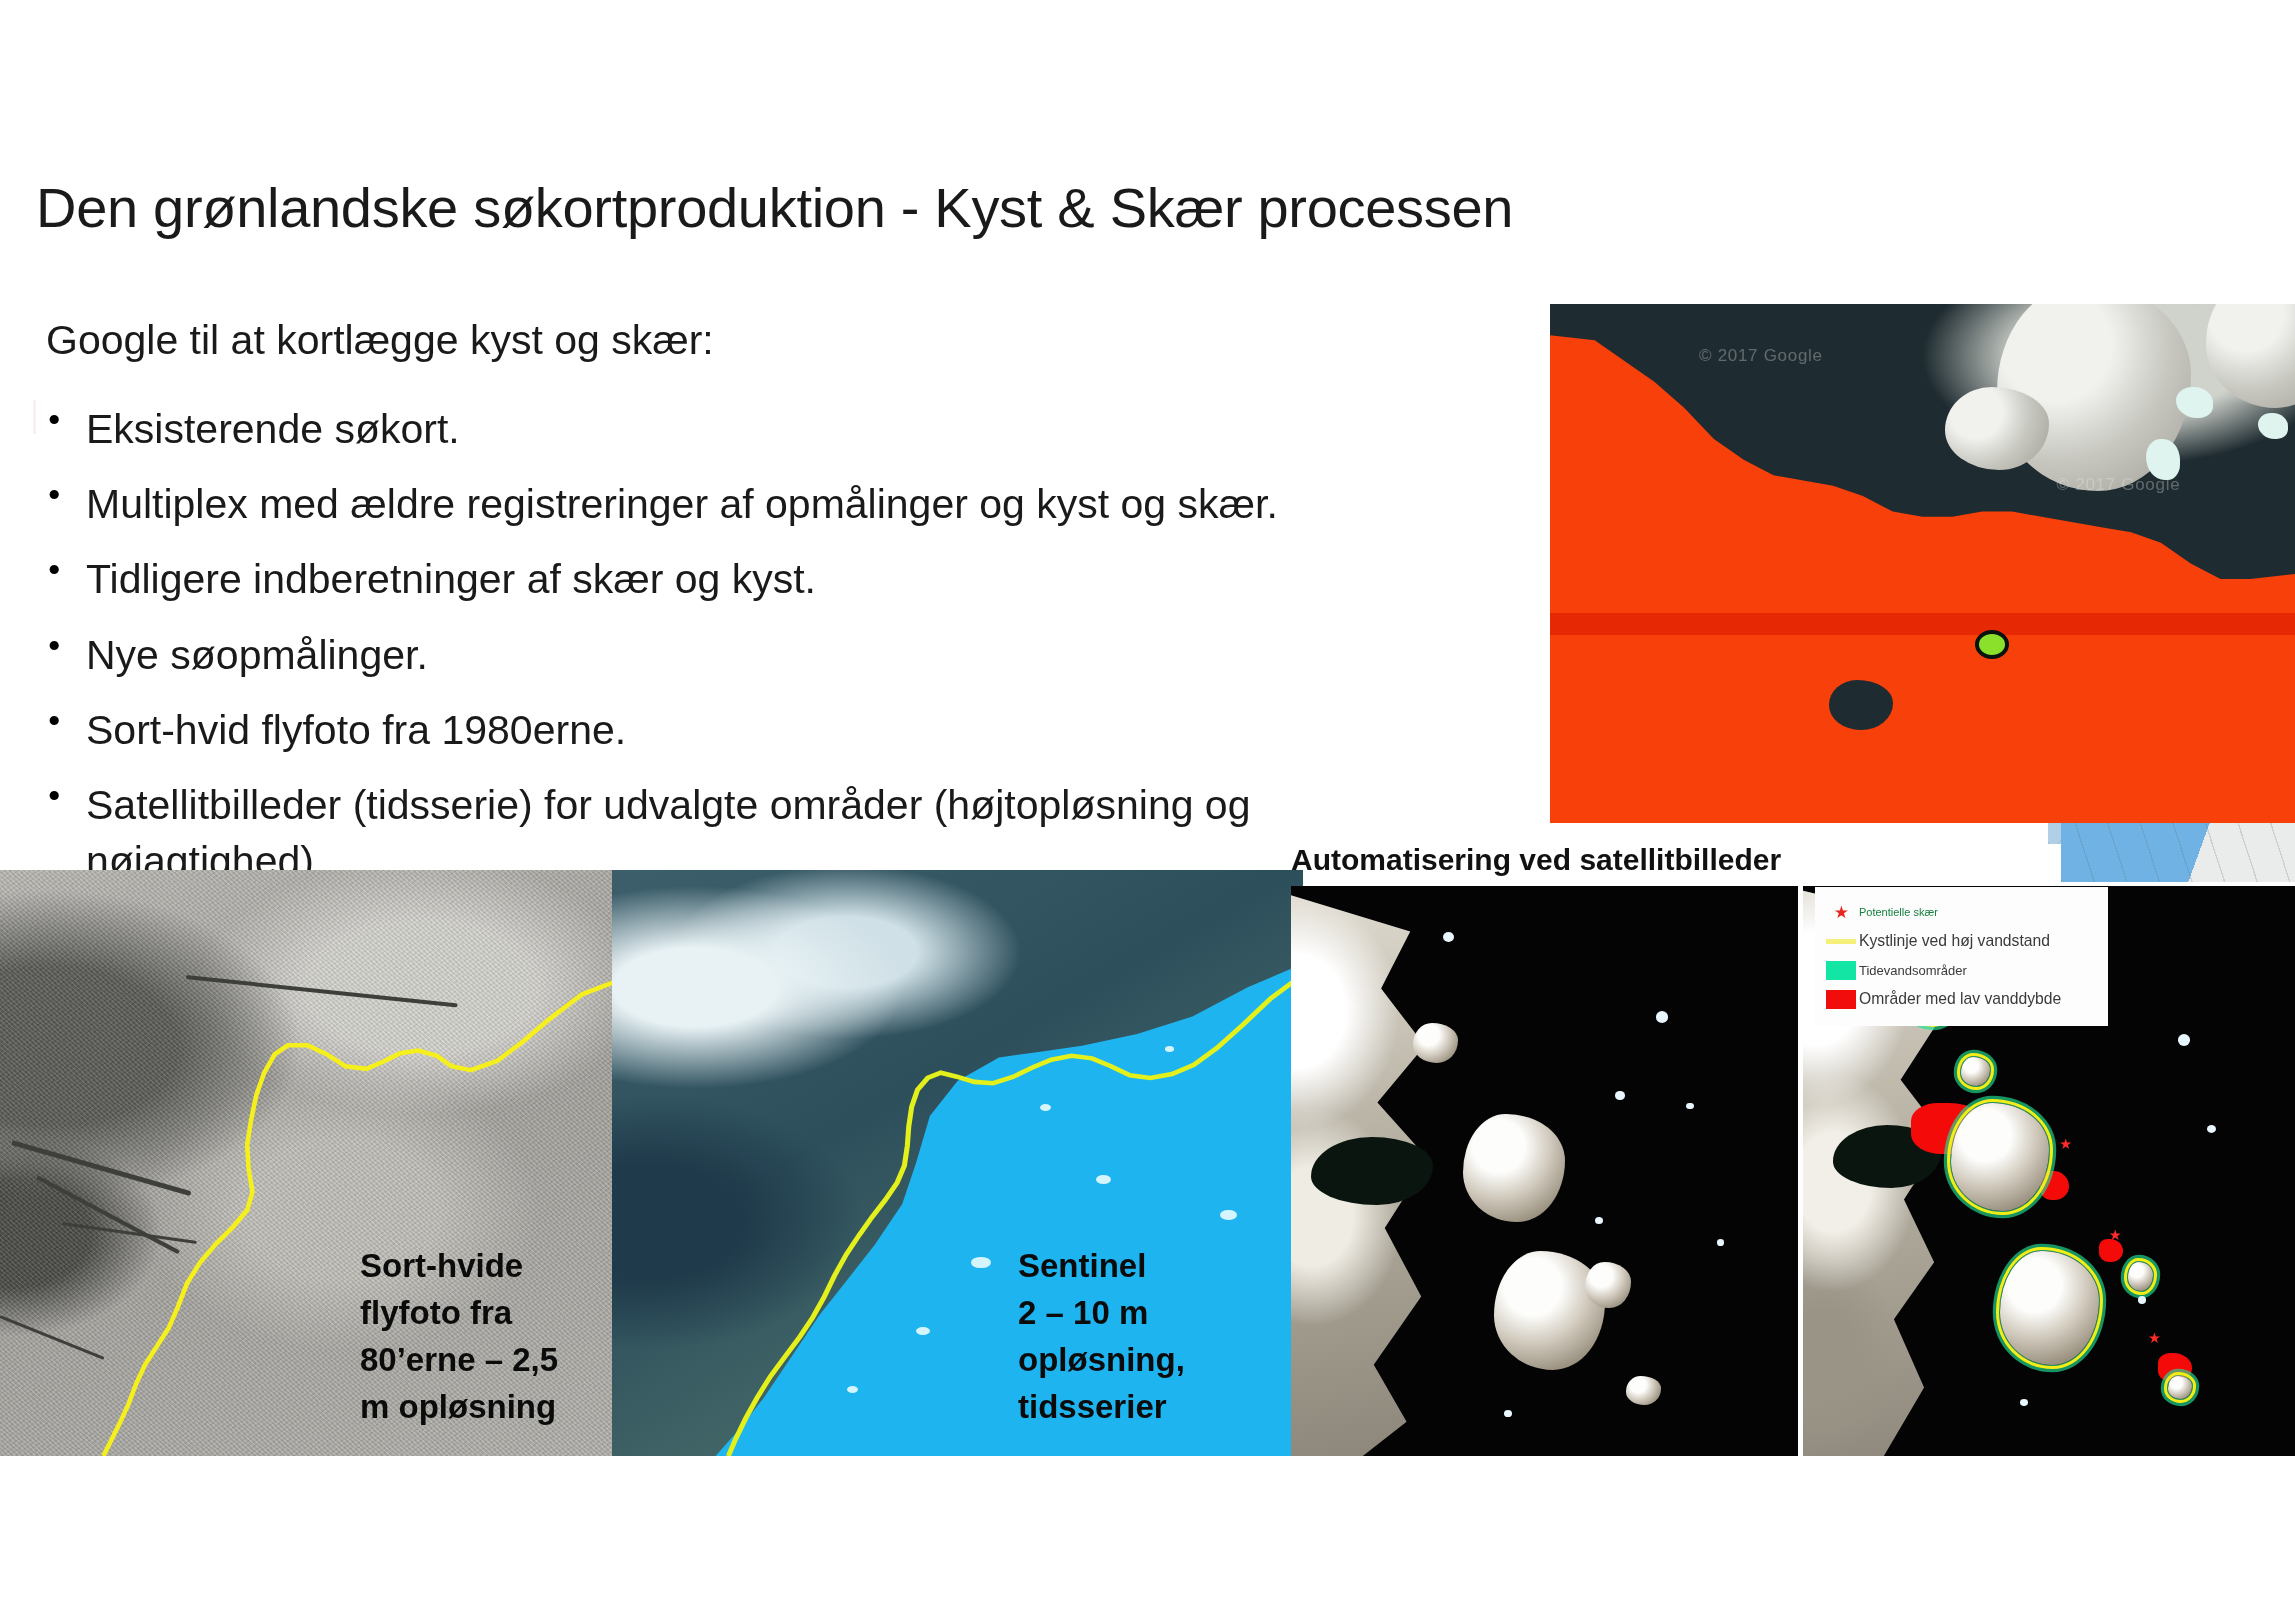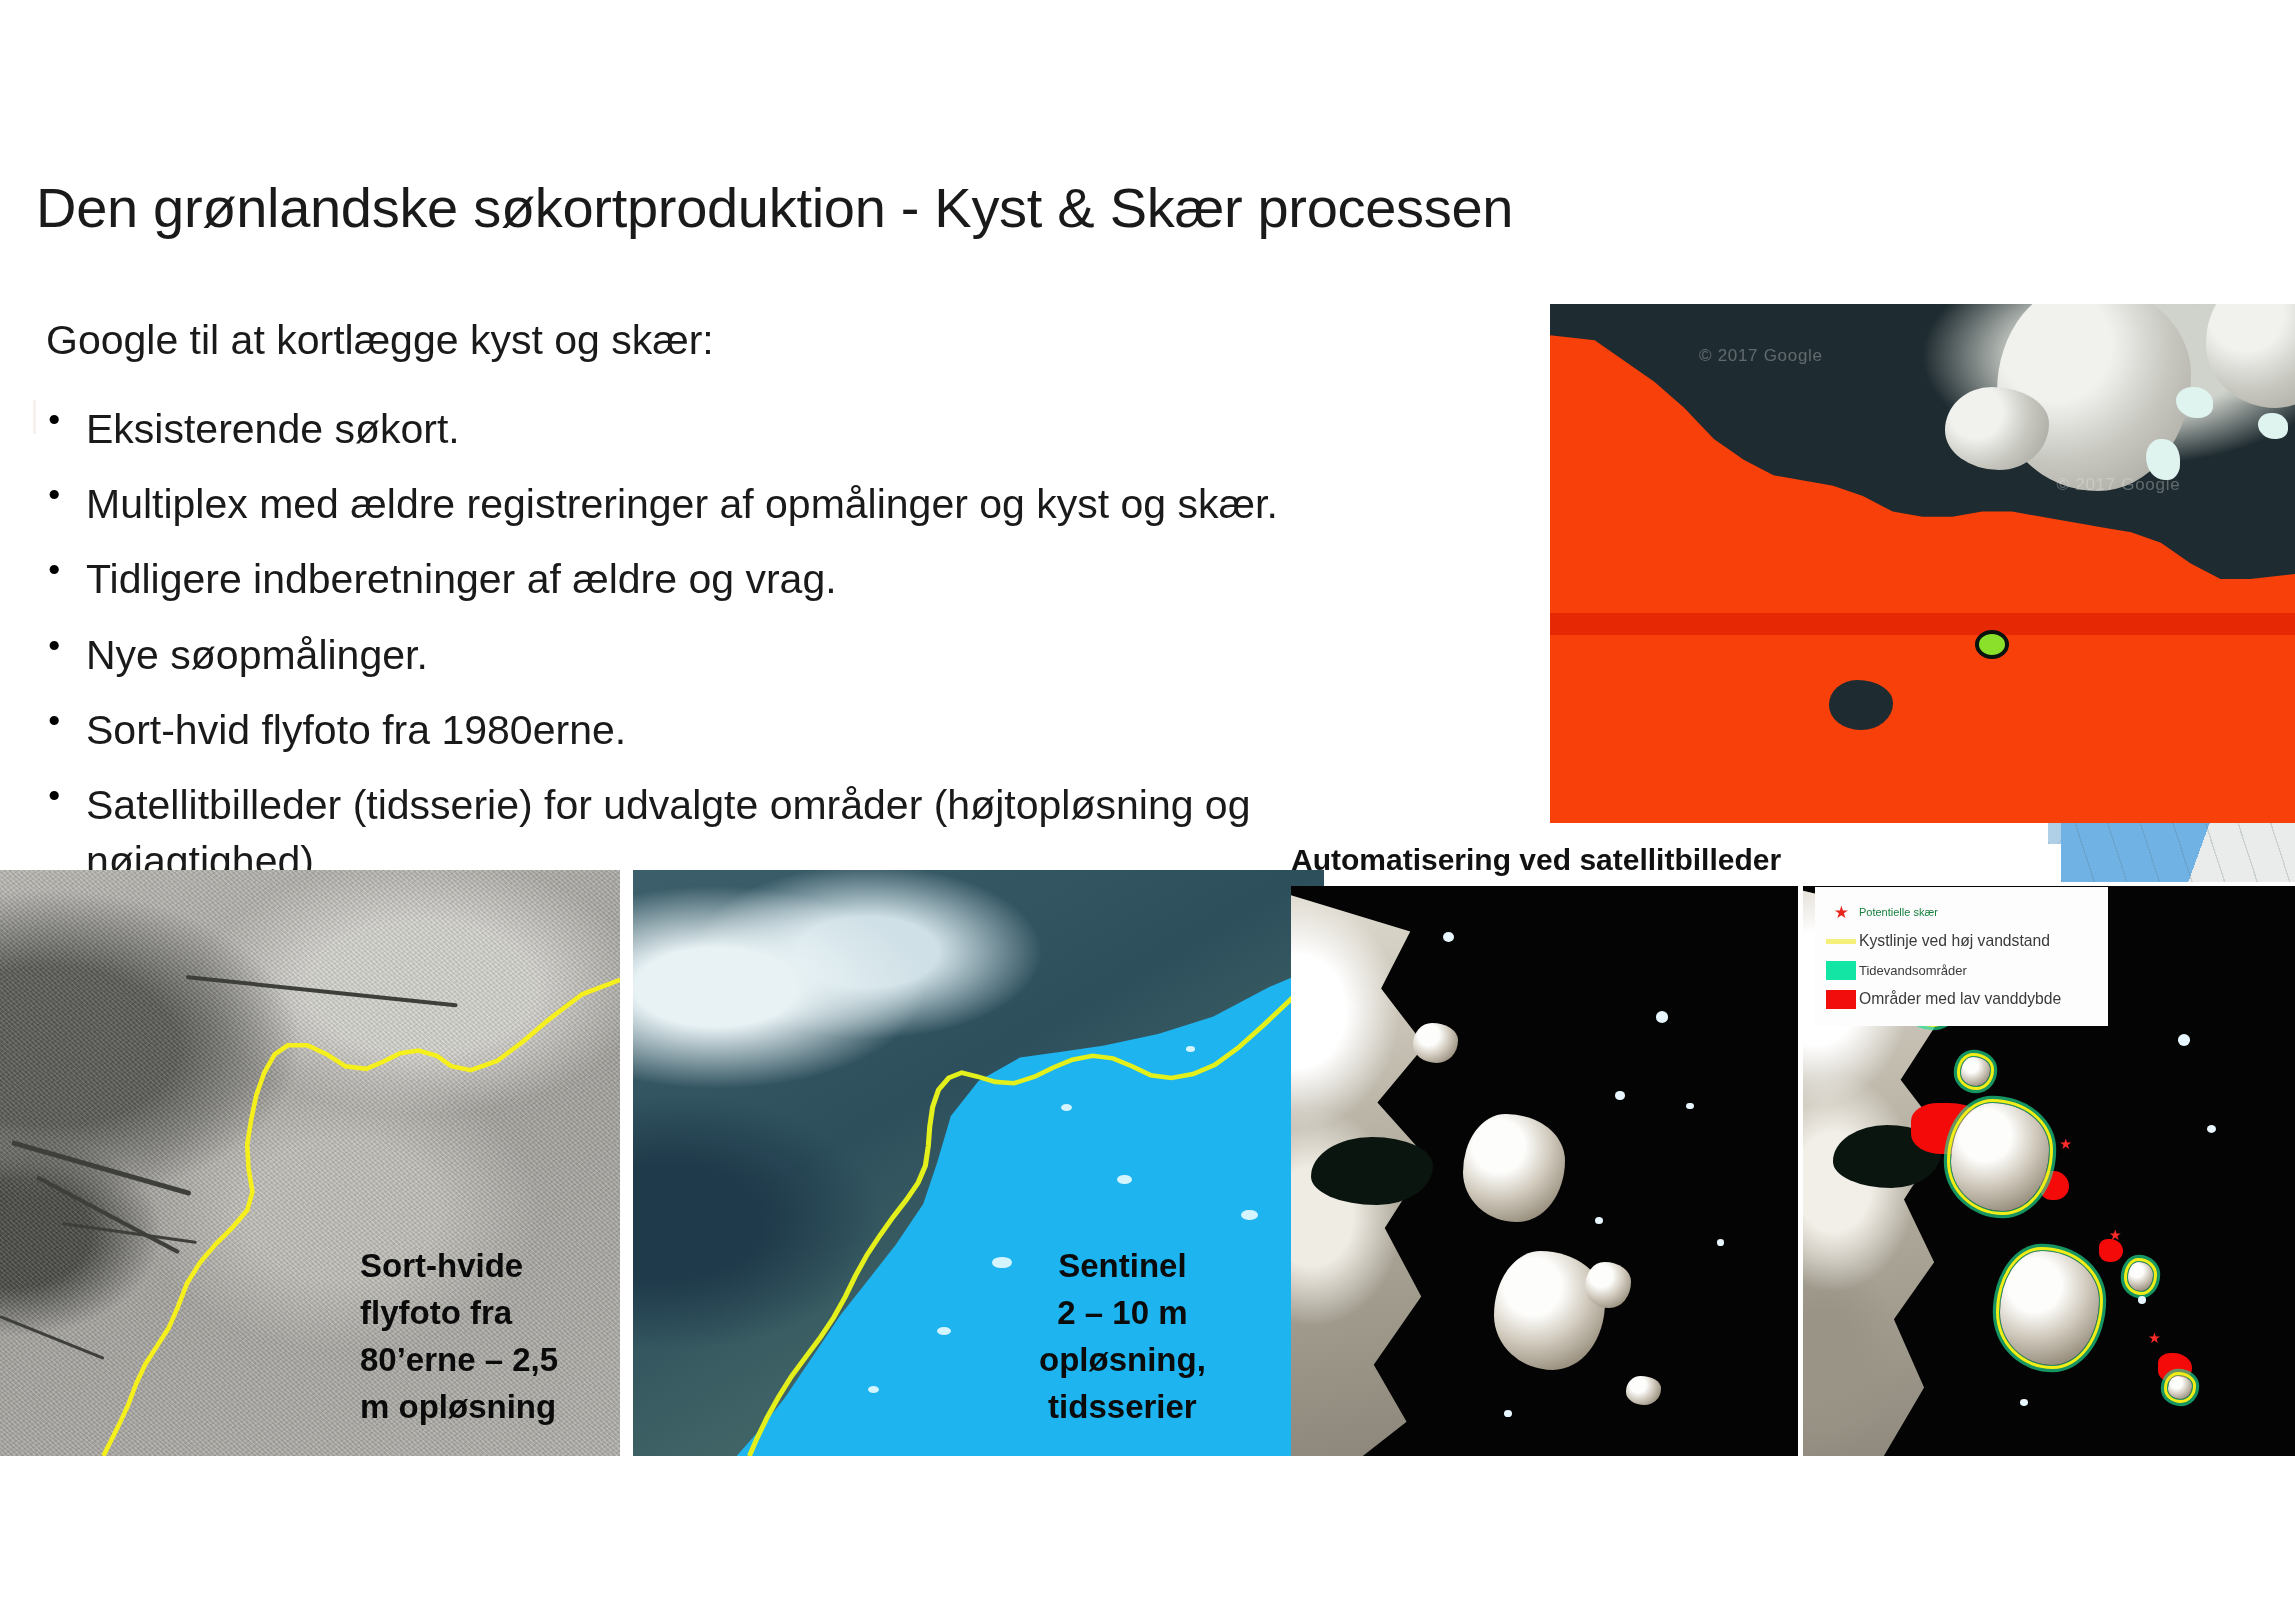--- a/index.html
+++ b/index.html
@@ -242,26 +242,25 @@
   }
   .coastline {
     position: absolute;
     left: 0; top: 0;
     width: 100%; height: 100%;
     pointer-events: none;
   }
 
   
   #photo-sentinel {
-    left: 633px;
+    left: 612px;
     top: 870px;
     width: 691px;
     height: 586px;
     background: #1db4ef;
-    text-align: center;
   }
   #photo-sentinel .land {
     position: absolute;
     left: 0; top: 0; width: 100%; height: 100%;
     background:
       radial-gradient(ellipse 42% 24% at 12% 20%, #e8f2f5 0 28%, rgba(232,242,245,0) 72%),
       radial-gradient(ellipse 34% 20% at 34% 14%, #cfe0e6 0 30%, rgba(207,224,230,0) 74%),
       radial-gradient(ellipse 40% 28% at 5% 60%, #1f3a4a 0 34%, rgba(31,58,74,0) 78%),
       linear-gradient(150deg, #3c5f6b 0%, #2d4f5c 40%, #486d6a 75%, #3a5a5e 100%);
     clip-path: polygon(
@@ -383,21 +382,21 @@
     <div class="bullet-row">
       <div class="bullet-dot">•</div>
       <div class="bullet-text">Eksisterende søkort.</div>
     </div>
     <div class="bullet-row">
       <div class="bullet-dot">•</div>
       <div class="bullet-text">Multiplex med ældre registreringer af opmålinger og kyst og skær.</div>
     </div>
     <div class="bullet-row">
       <div class="bullet-dot">•</div>
-      <div class="bullet-text">Tidligere indberetninger af ældre og vrag.</div>
+      <div class="bullet-text">Tidligere indberetninger af skær og kyst.</div>
     </div>
     <div class="bullet-row">
       <div class="bullet-dot">•</div>
       <div class="bullet-text">Nye søopmålinger.</div>
     </div>
     <div class="bullet-row">
       <div class="bullet-dot">•</div>
       <div class="bullet-text">Sort-hvid flyfoto fra 1980erne.</div>
     </div>
     <div class="bullet-row wide">

